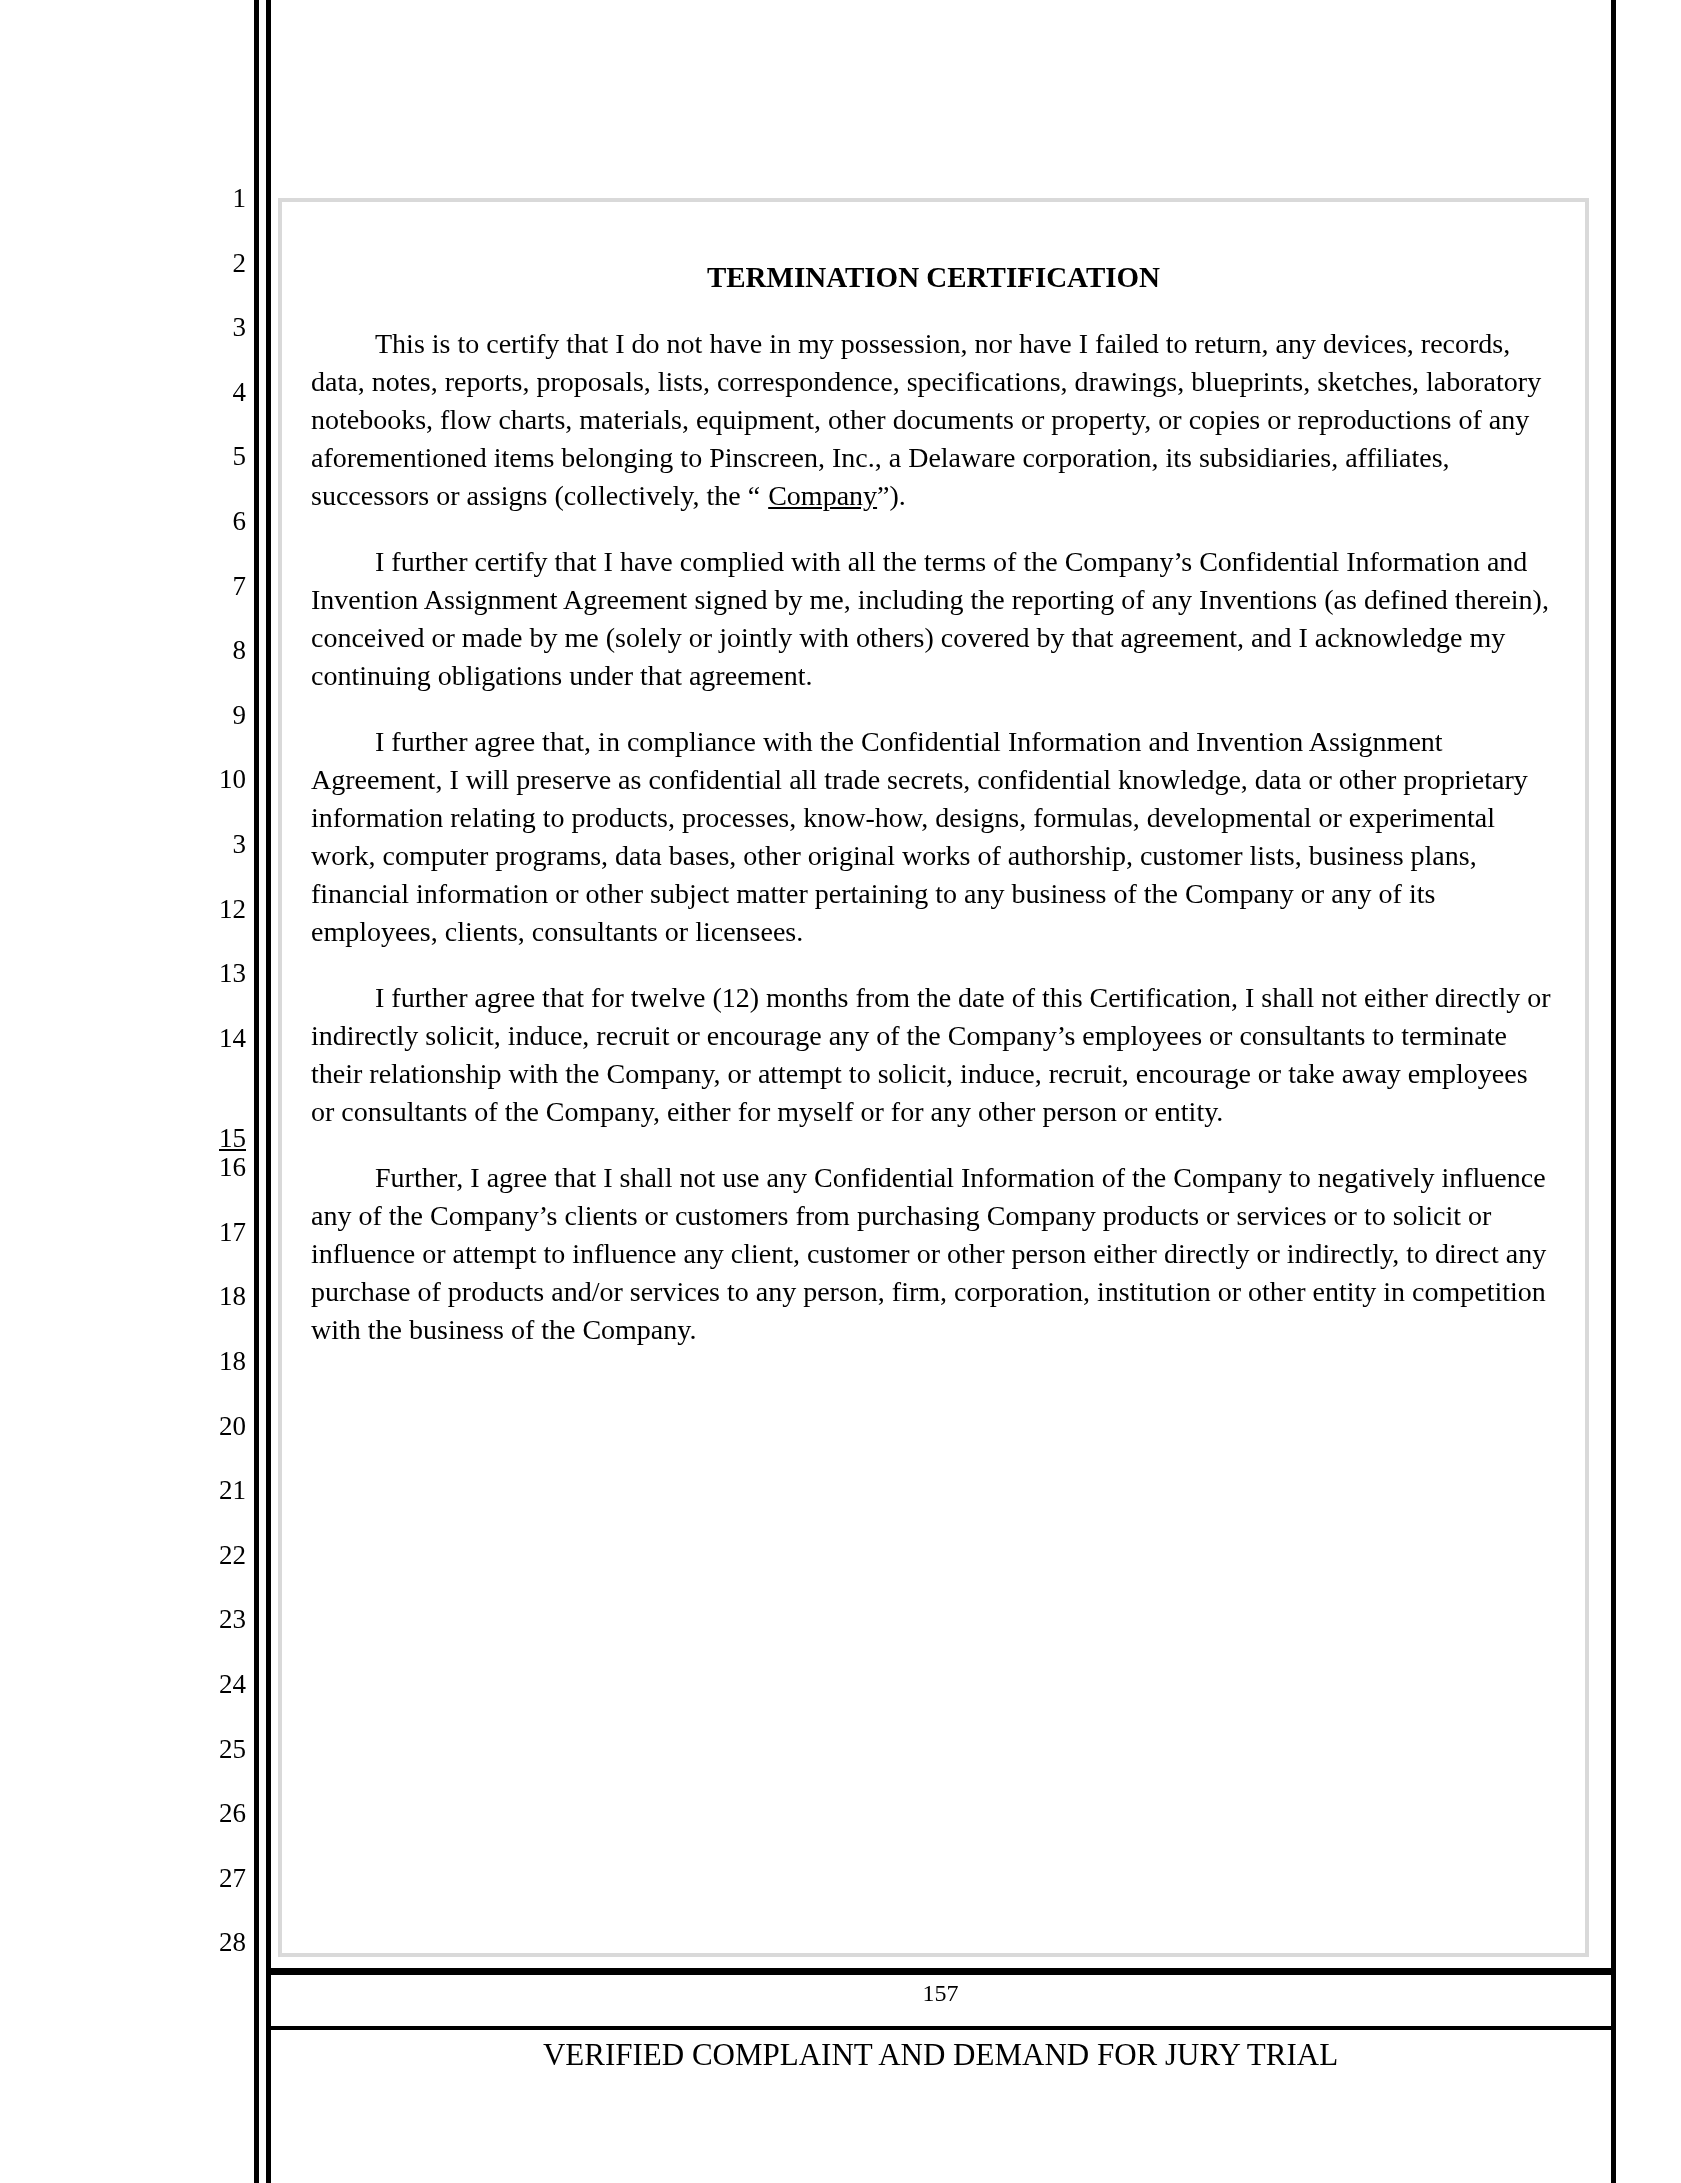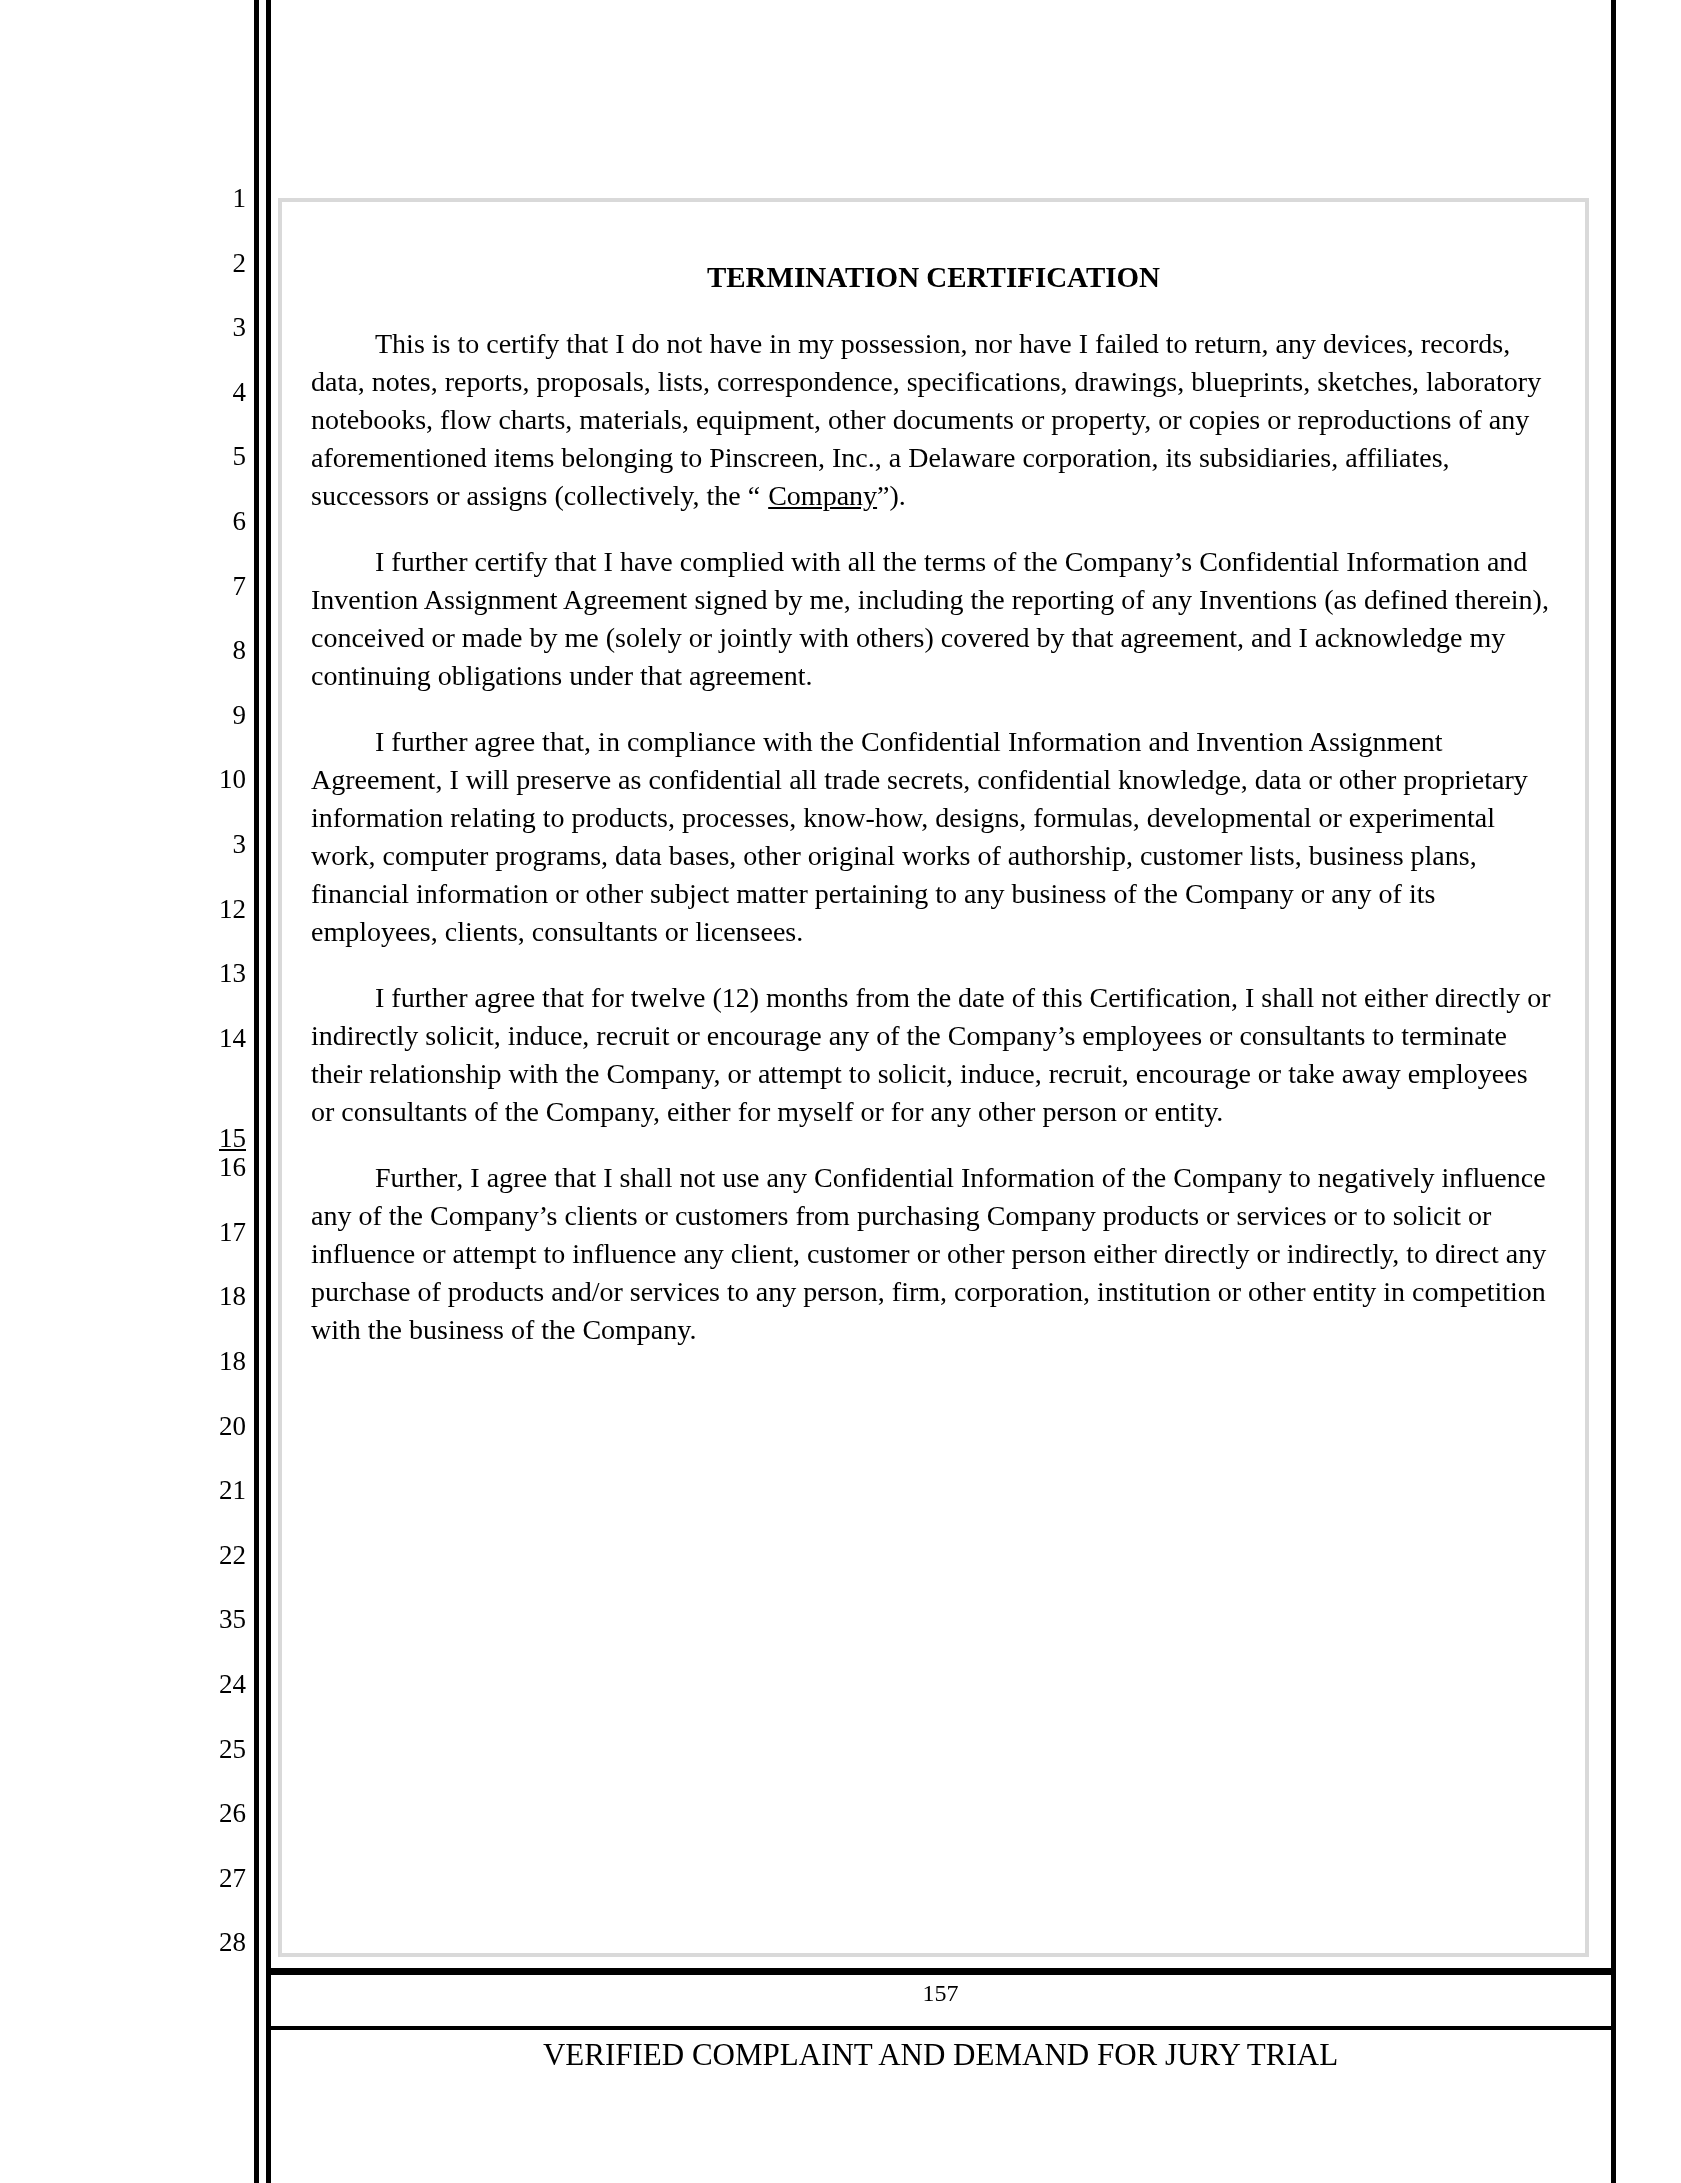--- a/index.html
+++ b/index.html
@@ -169,21 +169,21 @@
       <div class="line-number" style="top: 775px;">13</div>
       <div class="line-number" style="top: 840px;">14</div>
       <div class="line-number" style="top: 940px; text-decoration: underline;">15</div>
       <div class="line-number" style="top: 969px;">16</div>
       <div class="line-number" style="top: 1034px;">17</div>
       <div class="line-number" style="top: 1098px;">18</div>
       <div class="line-number" style="top: 1163px;">18</div>
       <div class="line-number" style="top: 1228px;">20</div>
       <div class="line-number" style="top: 1292px;">21</div>
       <div class="line-number" style="top: 1357px;">22</div>
-      <div class="line-number" style="top: 1421px;">35</div>
+      <div class="line-number" style="top: 1421px;">23</div>
       <div class="line-number" style="top: 1486px;">24</div>
       <div class="line-number" style="top: 1551px;">25</div>
       <div class="line-number" style="top: 1615px;">26</div>
       <div class="line-number" style="top: 1680px;">27</div>
       <div class="line-number" style="top: 1744px;">28</div>
     </div>
 
   <div id="content-box">
     <div id="content-inner">
 

